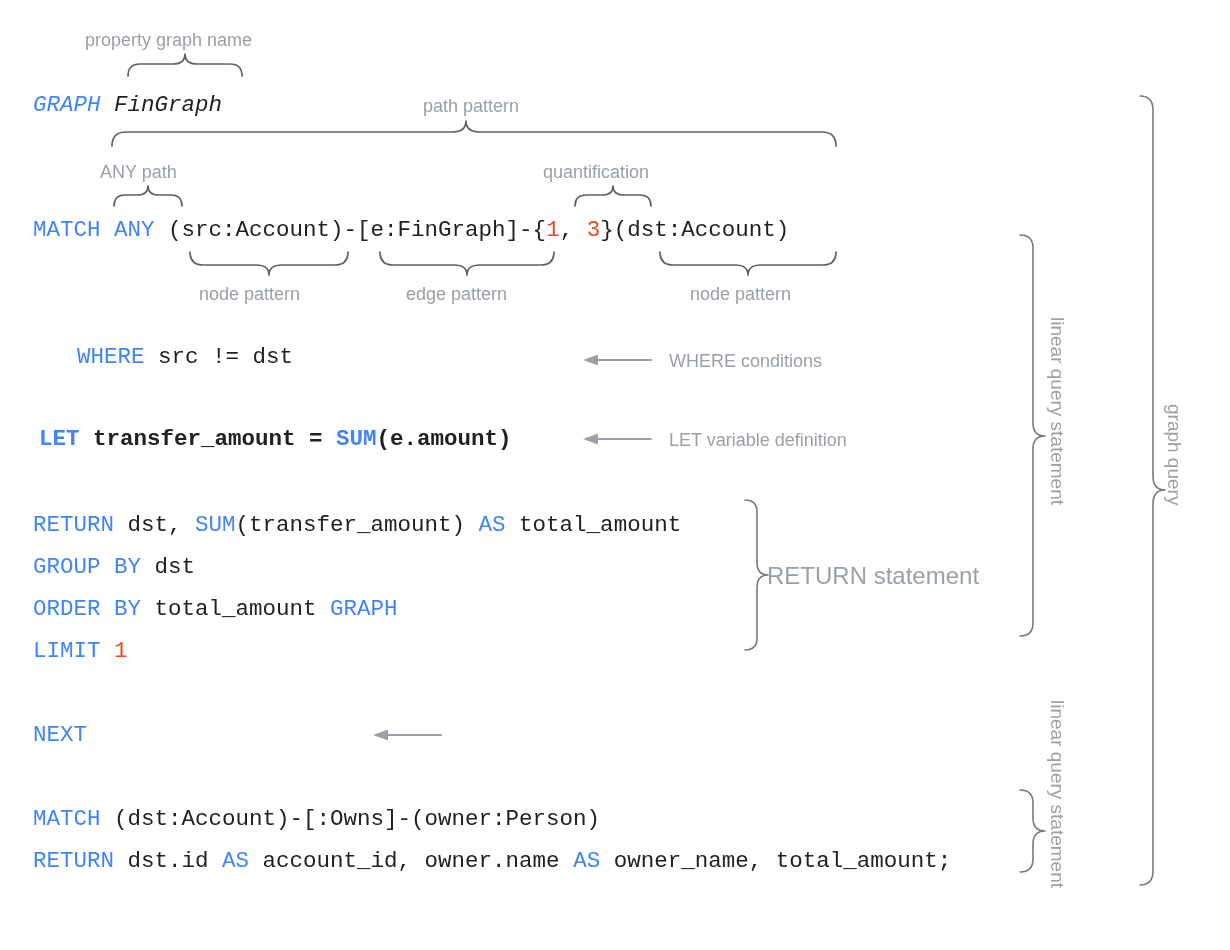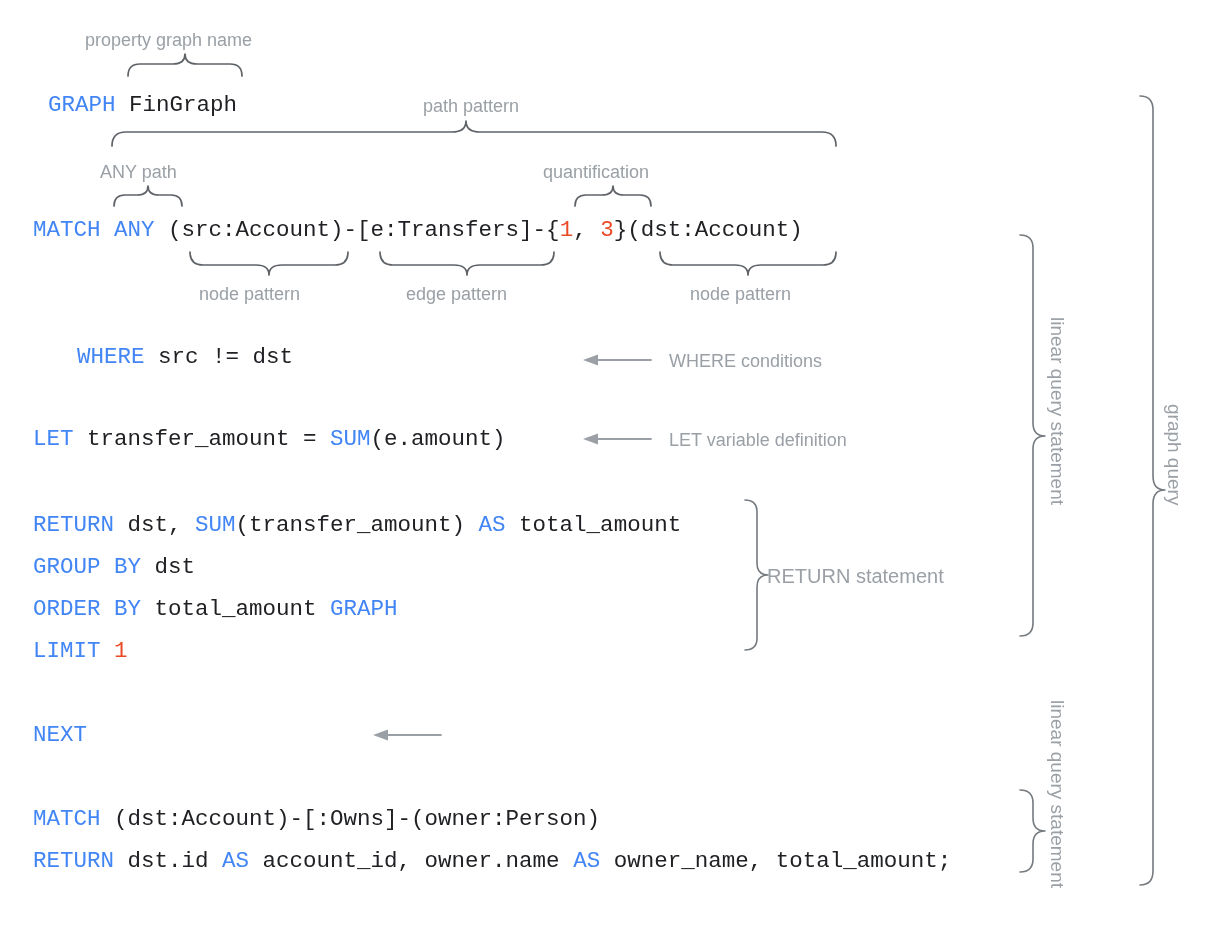--- a/index.html
+++ b/index.html
@@ -27,21 +27,21 @@
 
   
   .lbl{
     position:absolute;
     font-family:"Liberation Sans", sans-serif;
     font-size:18px;
     color:#9aa0a6;
     white-space:nowrap;
     line-height:22px;
   }
-  .lbl.big{font-size:20px;}
+  .lbl.big{font-size:24px;}
 
   
   .vlbl{
     position:absolute;
     font-family:"Liberation Sans", sans-serif;
     font-size:19px;
     color:#9aa0a6;
     white-space:nowrap;
     transform-origin:0 0;
     transform:rotate(90deg);
@@ -57,24 +57,24 @@
   .brace{fill:none;stroke:#5f6368;stroke-width:1.7;stroke-linecap:round;stroke-linejoin:round;}
   .brace-lt{fill:none;stroke:#757a7f;stroke-width:1.6;stroke-linecap:round;stroke-linejoin:round;}
   .arrowline{stroke:#9aa0a6;stroke-width:1.8;fill:none;stroke-linecap:round;}
   .arrowhead{fill:#9aa0a6;}
 </style>
 </head>
 <body>
 
 <div id="stage">
 
-  <div class="code" style="left:48px;  top:91px;"><span class="kw">GRAPH</span><span> FinGraph</span></div>
-  <div class="code" style="left:33px;  top:216px;"><span class="kw">MATCH</span><span> </span><span class="kw">ANY</span><span> (src:Account)-[e:Transfers]-{</span><span class="num">1</span><span>, </span><span class="num">3</span><span>}(dst:Account)</span></div>
+  <div class="code" style="left:33px;  top:91px;font-style:italic;"><span class="kw">GRAPH</span><span> FinGraph</span></div>
+  <div class="code" style="left:33px;  top:216px;"><span class="kw">MATCH</span><span> </span><span class="kw">ANY</span><span> (src:Account)-[e:FinGraph]-{</span><span class="num">1</span><span>, </span><span class="num">3</span><span>}(dst:Account)</span></div>
   <div class="code" style="left:33px;  top:343px;margin-left:44px;"><span class="kw">WHERE</span><span> src != dst</span></div>
-  <div class="code" style="left:33px;  top:425px;"><span class="kw">LET</span><span> transfer_amount = </span><span class="kw">SUM</span><span>(e.amount)</span></div>
+  <div class="code" style="left:39px;  top:425px;font-weight:bold;"><span class="kw">LET</span><span> transfer_amount = </span><span class="kw">SUM</span><span>(e.amount)</span></div>
   <div class="code" style="left:33px; top:511px;"><span class="kw">RETURN</span><span> dst, </span><span class="kw">SUM</span><span>(transfer_amount) </span><span class="kw">AS</span><span> total_amount</span></div>
   <div class="code" style="left:33px; top:553px;"><span class="kw">GROUP BY</span><span> dst</span></div>
   <div class="code" style="left:33px; top:595px;"><span class="kw">ORDER BY</span><span> total_amount </span><span class="kw">GRAPH</span></div>
   <div class="code" style="left:33px; top:637px;"><span class="kw">LIMIT</span><span> </span><span class="num">1</span></div>
   <div class="code" style="left:33px; top:721px;"><span class="kw">NEXT</span></div>
   <div class="code" style="left:33px; top:805px;"><span class="kw">MATCH</span><span> (dst:Account)-[:Owns]-(owner:Person)</span></div>
   <div class="code" style="left:33px; top:847px;"><span class="kw">RETURN</span><span> dst.id </span><span class="kw">AS</span><span> account_id, owner.name </span><span class="kw">AS</span><span> owner_name, total_amount;</span></div>
 
   <div class="lbl" style="left:85px;  top:29px;">property graph name</div>
   <div class="lbl" style="left:403px; top:95px;margin-left:20px;">path pattern</div>

